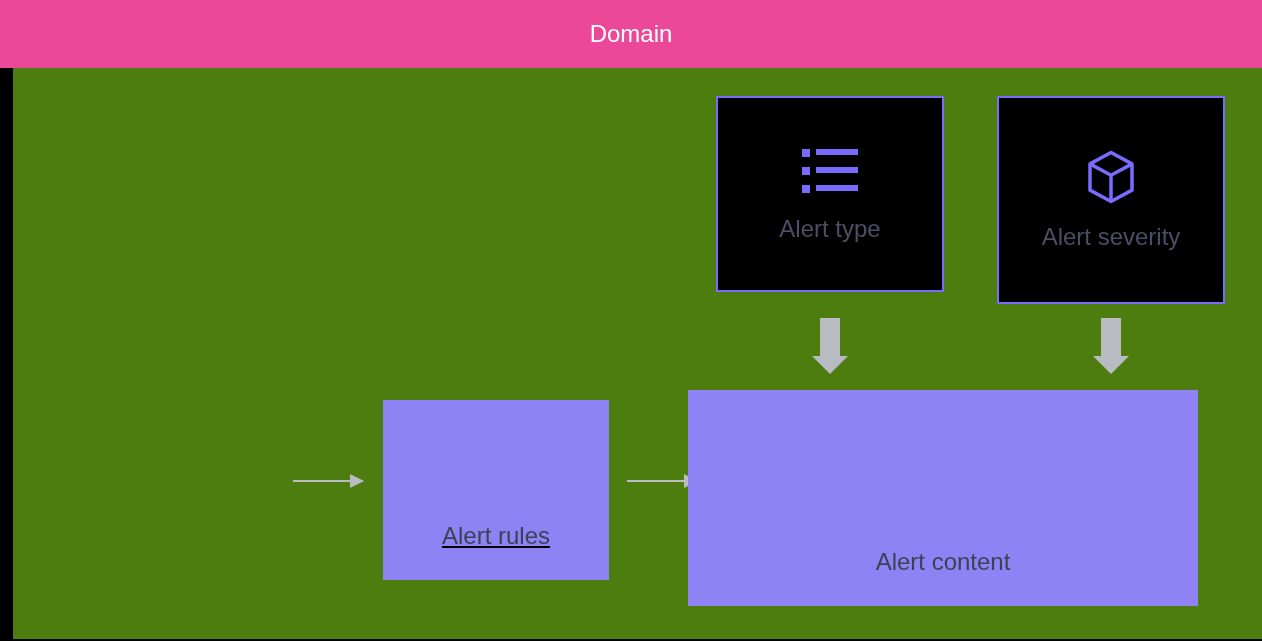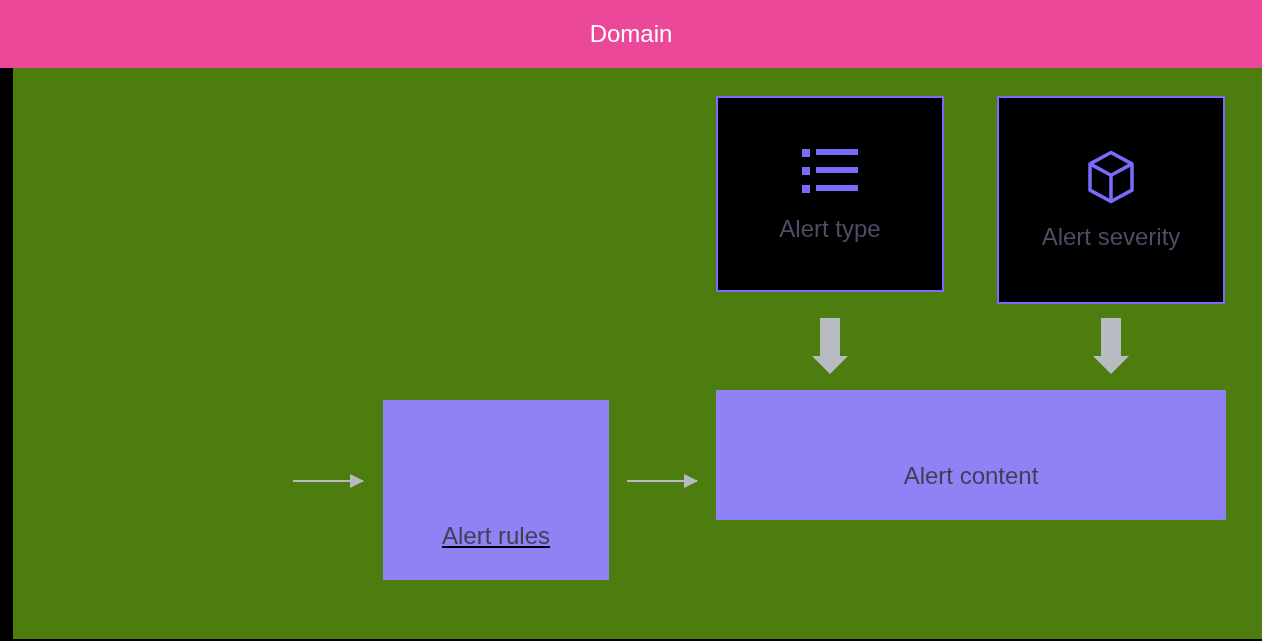--- a/index.html
+++ b/index.html
@@ -126,17 +126,17 @@
 
 
   <div class="arrow-thin" style="left:280px; top:412px; width:70px;"></div>
 
   <div class="filled-box" style="left:370px; top:332px; width:226px; height:180px;text-decoration:underline;">
     <span class="label">Alert rules</span>
   </div>
 
   <div class="arrow-thin" style="left:614px; top:412px; width:70px;"></div>
 
-  <div class="filled-box" style="left:703px; top:322px; width:510px; height:130px;">
+  <div class="filled-box" style="left:675px; top:322px; width:510px; height:216px;">
     <span class="label">Alert content</span>
   </div>
 
 </div>
 
 </body></html>

